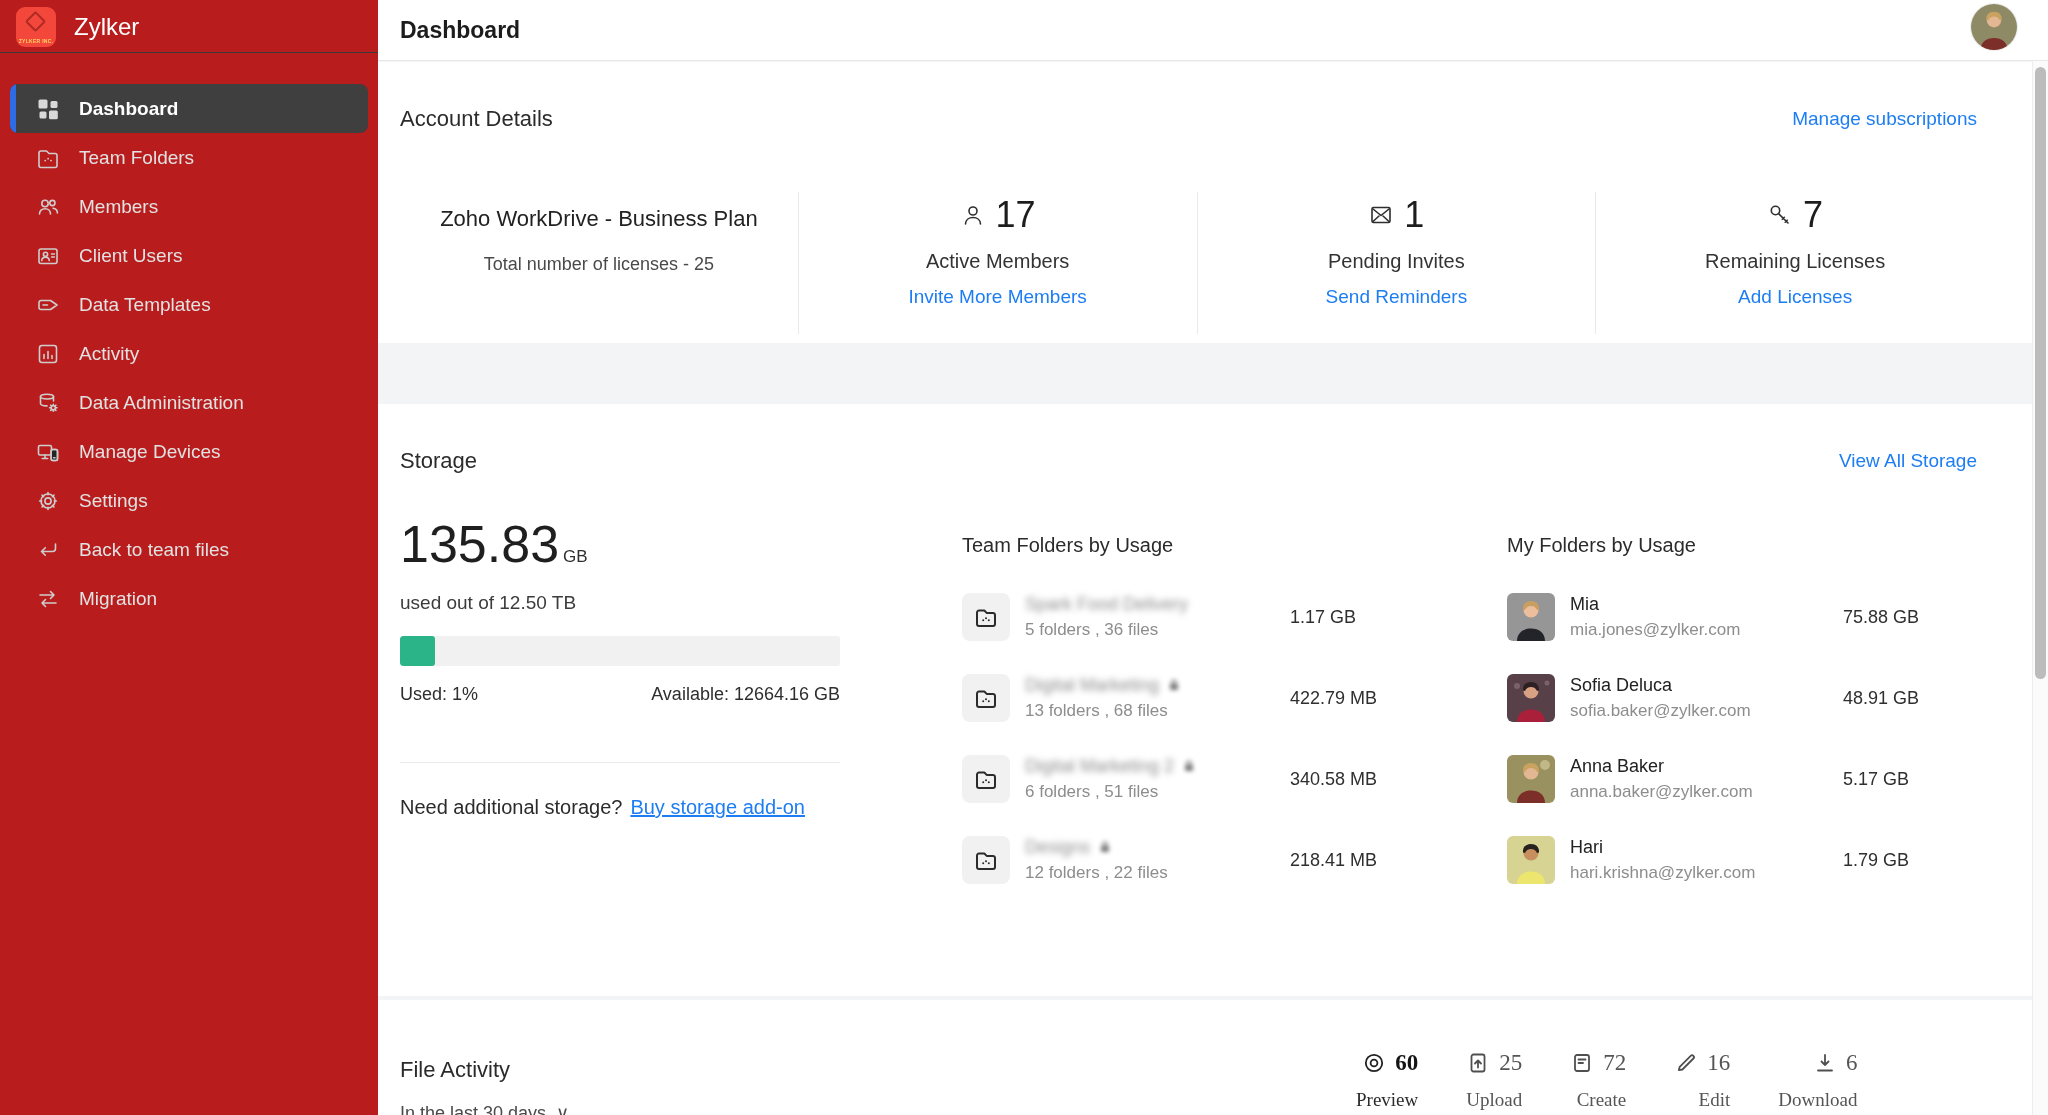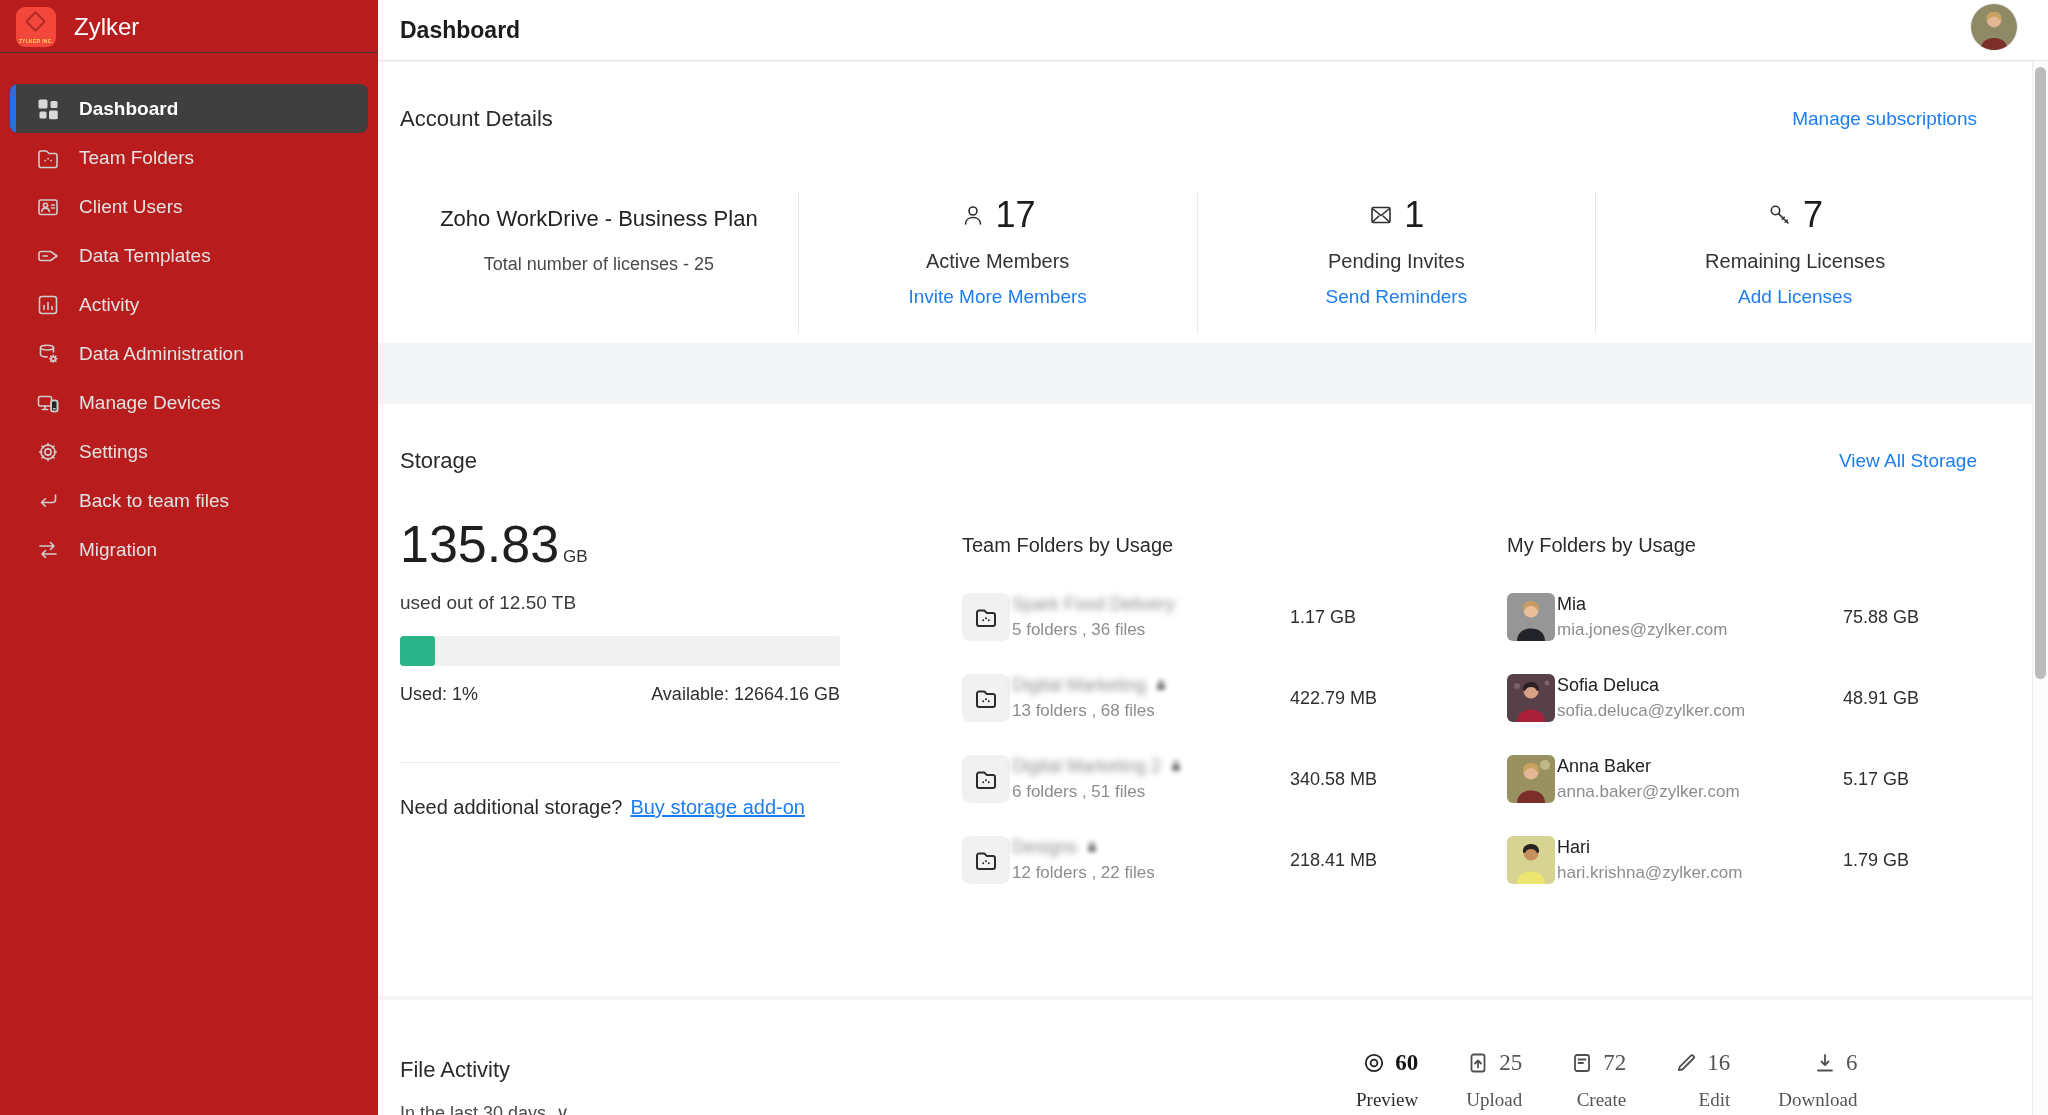--- a/index.html
+++ b/index.html
@@ -63,21 +63,21 @@
   .stg-divider { position:absolute; top:358px; left:0; width:100%; height:1px; background:#ebebeb; }
   .stg-need { position:absolute; top:392px; left:0; font-size:20px; color:#2b2b2b; white-space:nowrap; }
   .stg-need .link { text-decoration:underline; font-size:20px; margin-left:8px; }
 
   
   .col-title { position:absolute; top:130px; font-size:20px; color:#2b2b2b; }
   .usage-col { position:absolute; top:0; height:100%; }
   .col-team { left:584px; width:428px; }
   .col-my   { left:1129px; width:455px; }
   .usage-rows { position:absolute; top:172px; left:0; right:0; }
-  .usage-row { position:relative; height:81px; display:flex; align-items:center; gap:2px; }
+  .usage-row { position:relative; height:81px; display:flex; align-items:center; gap:15px; }
   .tile { width:48px; height:48px; border-radius:8px; background:#f1f1f2; display:flex; align-items:center; justify-content:center; flex:none; }
   .avatar48 { width:48px; height:48px; border-radius:6px; overflow:hidden; flex:none; }
   .row-texts { display:flex; flex-direction:column; gap:5px; }
   .row-name { font-size:18px; color:#222; display:flex; align-items:center; gap:8px; }
   .blur-name { color:#8f8f8f; filter:blur(3.2px); }
   .blur-lock { filter:blur(2px); opacity:.8; }
   .row-meta { font-size:17px; color:#8d8d8d; }
   .row-size { position:absolute; top:50%; transform:translateY(-50%); font-size:18px; color:#2f2f2f; }
   .col-team .row-size { left:328px; }
   .col-my .row-size { left:336px; }
@@ -120,20 +120,29 @@
       <span>Dashboard</span>
     </div>
     <div class="menu-item">
       <svg class="mi-icon" viewBox="0 0 24 24" fill="none" stroke="#cdcdcd" stroke-width="1.6" stroke-linecap="round" stroke-linejoin="round">
         <path d="M3 19.5 V7 a2 2 0 0 1 2-2 h5.5 l2.5 2.5 H19 a2 2 0 0 1 2 2 v10 a2 2 0 0 1 -2 2 H5 a2 2 0 0 1 -2-2 z"></path>
         <circle cx="9.2" cy="14.6" r="0.9" fill="#cdcdcd" stroke="none"></circle>
           <circle cx="12.1" cy="12.7" r="0.9" fill="#cdcdcd" stroke="none"></circle>
           <circle cx="15" cy="14.6" r="0.9" fill="#cdcdcd" stroke="none"></circle>
       </svg>
       <span>Team Folders</span>
+    </div>
+    <div class="menu-item">
+      <svg class="mi-icon" viewBox="0 0 24 24" fill="none" stroke="#cdcdcd" stroke-width="1.6" stroke-linecap="round" stroke-linejoin="round">
+        <circle cx="9" cy="8.5" r="3.2"></circle>
+          <path d="M3.5 19 c0-3.2 2.4-5.2 5.5-5.2 s5.5 2 5.5 5.2"></path>
+        <circle cx="16.4" cy="8" r="2.6"></circle>
+          <path d="M17 13.2 c2.6 0.3 4.4 2.2 4.4 4.8"></path>
+      </svg>
+      <span>Members</span>
     </div>
     <div class="menu-item">
       <svg class="mi-icon" viewBox="0 0 24 24" fill="none" stroke="#cdcdcd" stroke-width="1.6" stroke-linecap="round" stroke-linejoin="round">
         <rect x="3" y="5" width="18" height="14.5" rx="2"></rect>
           <circle cx="9.5" cy="10.3" r="2.1"></circle>
         <path d="M5.8 16.6 c0-2 1.6-3.3 3.7-3.3 s3.7 1.3 3.7 3.3"></path>
           <path d="M15.6 10 h2.8 M15.6 13 h2.8"></path>
       </svg>
       <span>Client Users</span>
     </div>
@@ -387,21 +396,21 @@
                 <rect width="48" height="48" fill="#584049"></rect>
                 <circle cx="10" cy="12" r="3" fill="#7a616c"></circle>
                 <circle cx="40" cy="9" r="2.5" fill="#7a616c"></circle>
                 <circle cx="24" cy="17" r="7.5" fill="#d9a183"></circle>
                 <path d="M24 8 c-5.5 0 -8.5 3.5 -8 8.5 l2 .5 a6.5 6.5 0 0 1 12 0 l2 -.5 c.5 -5 -2.5 -8.5 -8 -8.5z" fill="#2d2022"></path>
                 <path d="M10 48 c0-8 6-12.5 14-12.5 s14 4.5 14 12.5z" fill="#aa1f39"></path>
               </svg>
           </div>
           <div class="row-texts">
             <div class="row-name">Sofia Deluca</div>
-            <div class="row-meta">sofia.deluca@zylker.com</div>
+            <div class="row-meta">sofia.baker@zylker.com</div>
           </div>
           <div class="row-size">48.91 GB</div>
         </div>
         <div class="usage-row">
           <div class="avatar48">
             <svg viewBox="0 0 48 48" width="48" height="48">
                 <rect width="48" height="48" fill="#99915f"></rect>
                 <circle cx="38" cy="10" r="5" fill="#c2b887"></circle>
                 <circle cx="24" cy="17" r="7.5" fill="#e3b694"></circle>
                 <path d="M24 8 c-5.5 0 -8.5 3.5 -8 8.5 l2 .5 a6.5 6.5 0 0 1 12 0 l2 -.5 c.5 -5 -2.5 -8.5 -8 -8.5z" fill="#c8a25e"></path>

